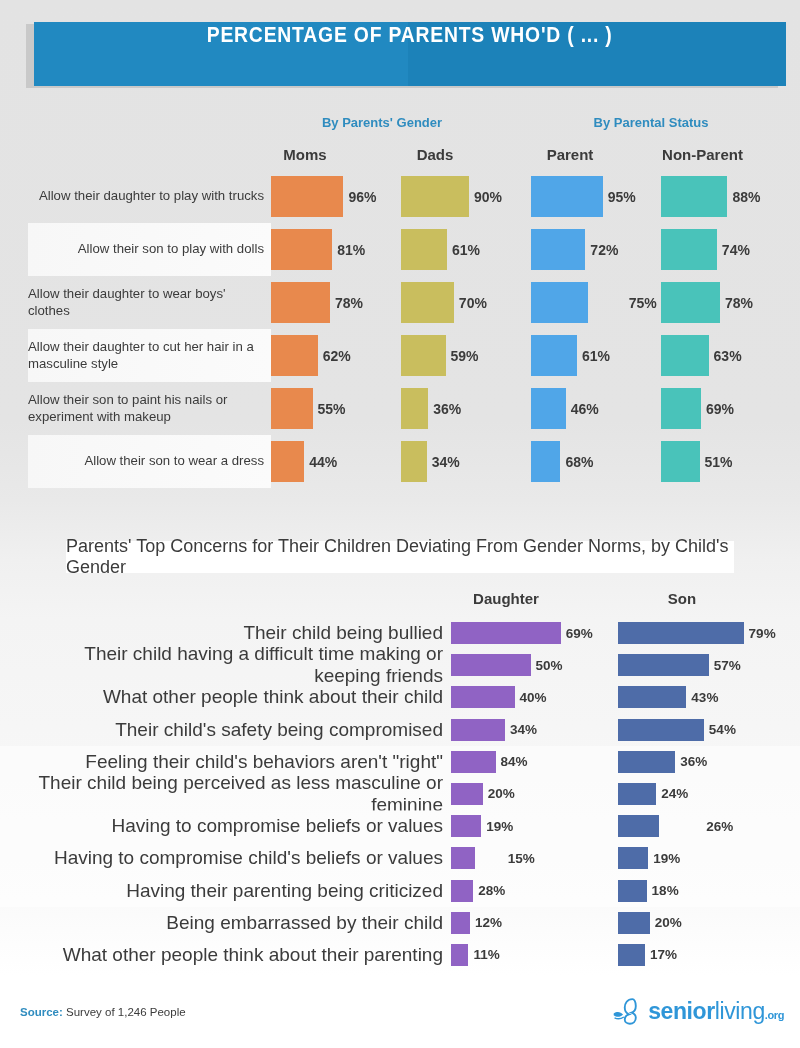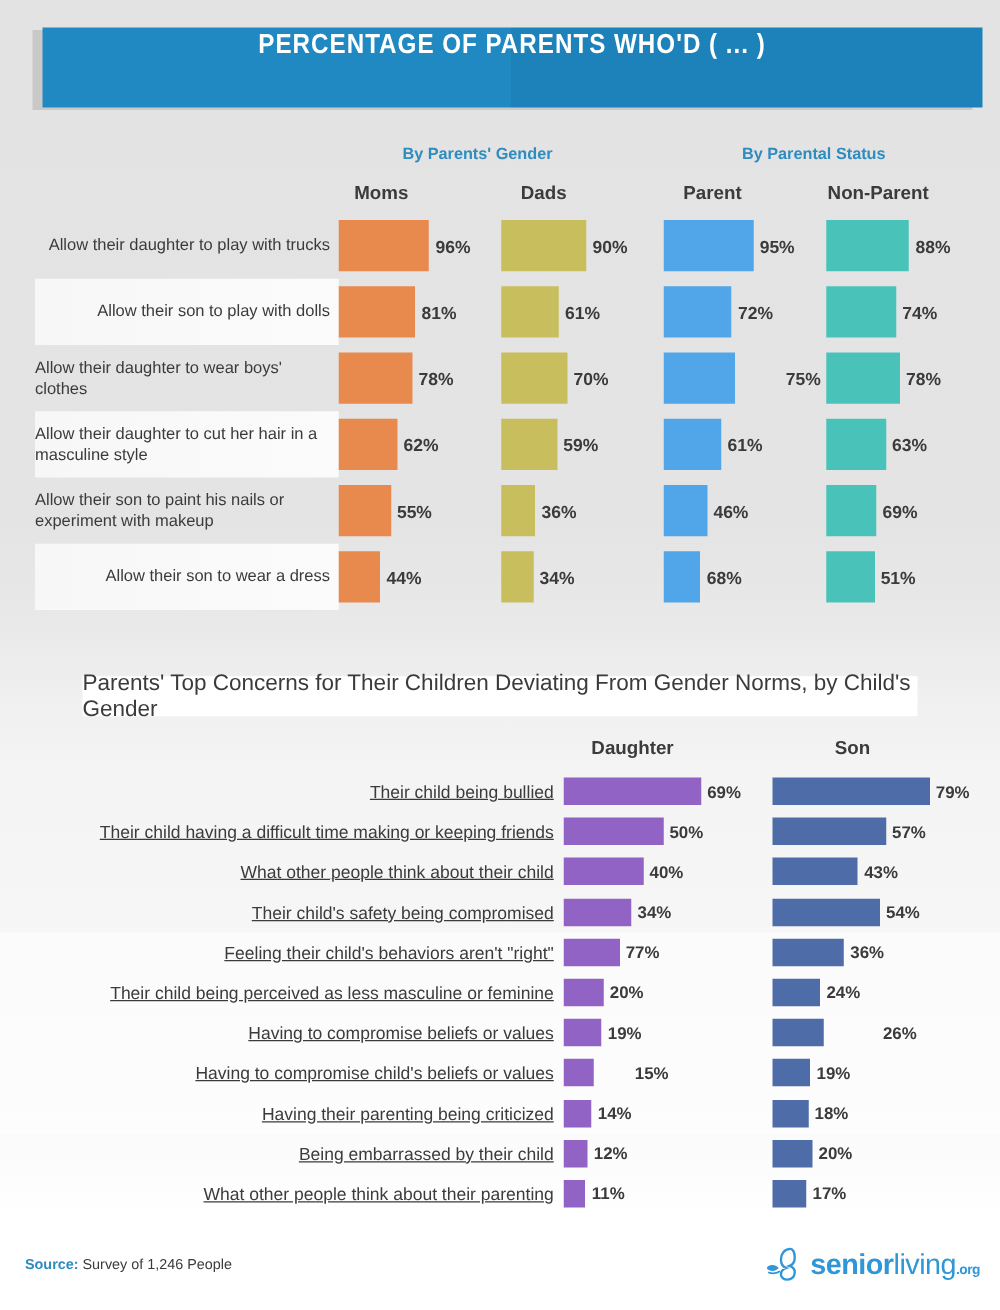--- a/index.html
+++ b/index.html
@@ -188,23 +188,22 @@
     background: rgba(255,255,255,0.55);
   }
   .c2-label {
     position: absolute;
     left: 20px; top: 0;
     width: 423px; height: 32.2px;
     display: flex;
     align-items: center;
     justify-content: flex-end;
     text-align: right;
-    font-size: 14px;
-    color: #3b3b3b;
-    text-decoration: underline;
+    font-size: 19px;
+    color: #3b3b3b;
   }
   .c2-bar-wrap {
     position: absolute;
     top: 5px;
     height: 22px;
   }
   .c2-bar-wrap.daughter { left: 451px; }
   .c2-bar-wrap.son      { left: 618px; }
   .c2-bar {
     position: absolute;
@@ -462,21 +461,21 @@
         <div class="c2-bar-wrap son">
           <div class="c2-bar" style="width: 85.86px; background: rgb(78, 108, 168);"></div>
           <div class="c2-val" style="left: 85.86px;">54%</div>
         </div>
       </div>
       <div class="c2-row alt">
         <div class="stripe2"></div>
         <div class="c2-label">Feeling their child's behaviors aren't "right"</div>
         <div class="c2-bar-wrap daughter">
           <div class="c2-bar" style="width: 44.52px; background: rgb(144, 99, 196);"></div>
-          <div class="c2-val" style="left: 44.52px;">77%</div>
+          <div class="c2-val" style="left: 44.52px;">84%</div>
         </div>
         <div class="c2-bar-wrap son">
           <div class="c2-bar" style="width: 57.24px; background: rgb(78, 108, 168);"></div>
           <div class="c2-val" style="left: 57.24px;">36%</div>
         </div>
       </div>
       <div class="c2-row alt">
         <div class="stripe2"></div>
         <div class="c2-label">Their child being perceived as less masculine or feminine</div>
         <div class="c2-bar-wrap daughter">
@@ -510,21 +509,21 @@
         <div class="c2-bar-wrap son">
           <div class="c2-bar" style="width: 30.21px; background: rgb(78, 108, 168);"></div>
           <div class="c2-val" style="left: 30.21px;">19%</div>
         </div>
       </div>
       <div class="c2-row alt">
         <div class="stripe2"></div>
         <div class="c2-label">Having their parenting being criticized</div>
         <div class="c2-bar-wrap daughter">
           <div class="c2-bar" style="width: 22.26px; background: rgb(144, 99, 196);"></div>
-          <div class="c2-val" style="left: 22.26px;">14%</div>
+          <div class="c2-val" style="left: 22.26px;">28%</div>
         </div>
         <div class="c2-bar-wrap son">
           <div class="c2-bar" style="width: 28.62px; background: rgb(78, 108, 168);"></div>
           <div class="c2-val" style="left: 28.62px;">18%</div>
         </div>
       </div>
       <div class="c2-row">
         <div class="stripe2"></div>
         <div class="c2-label">Being embarrassed by their child</div>
         <div class="c2-bar-wrap daughter">

